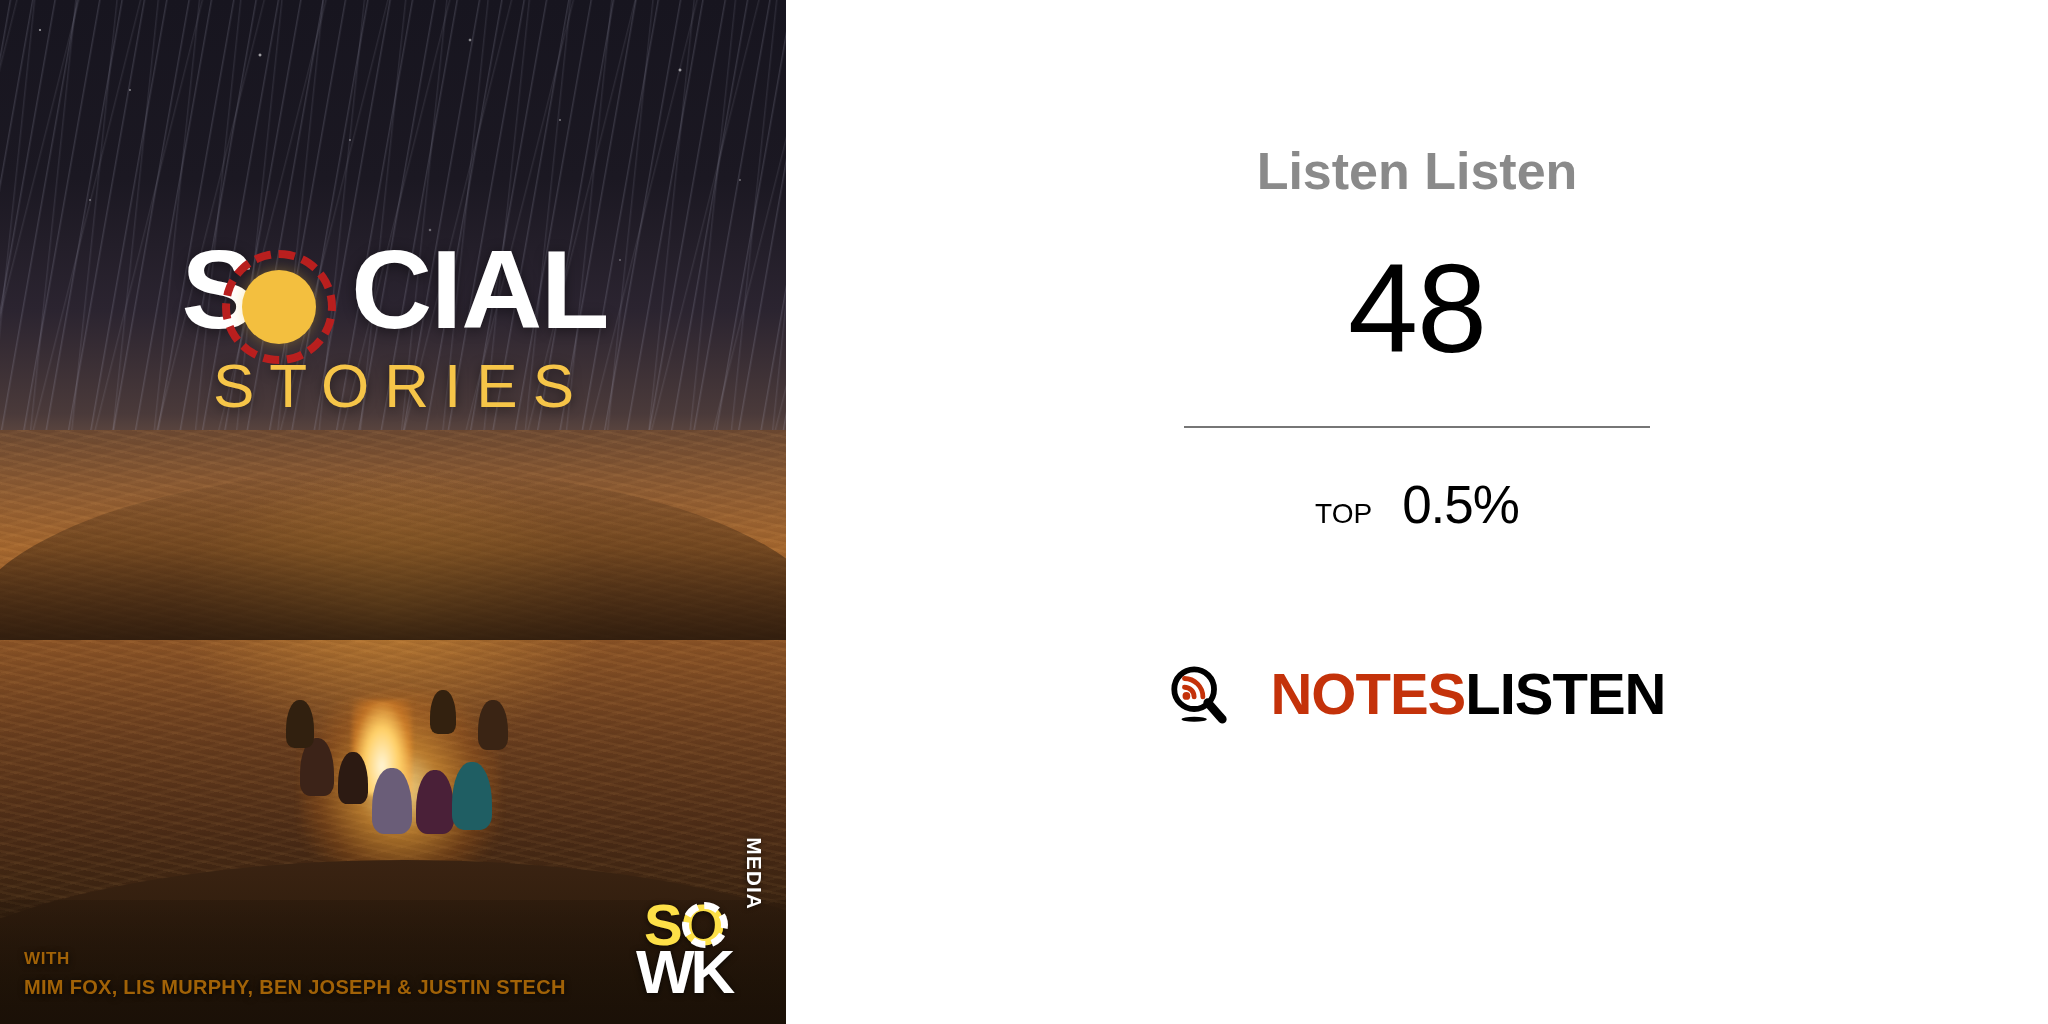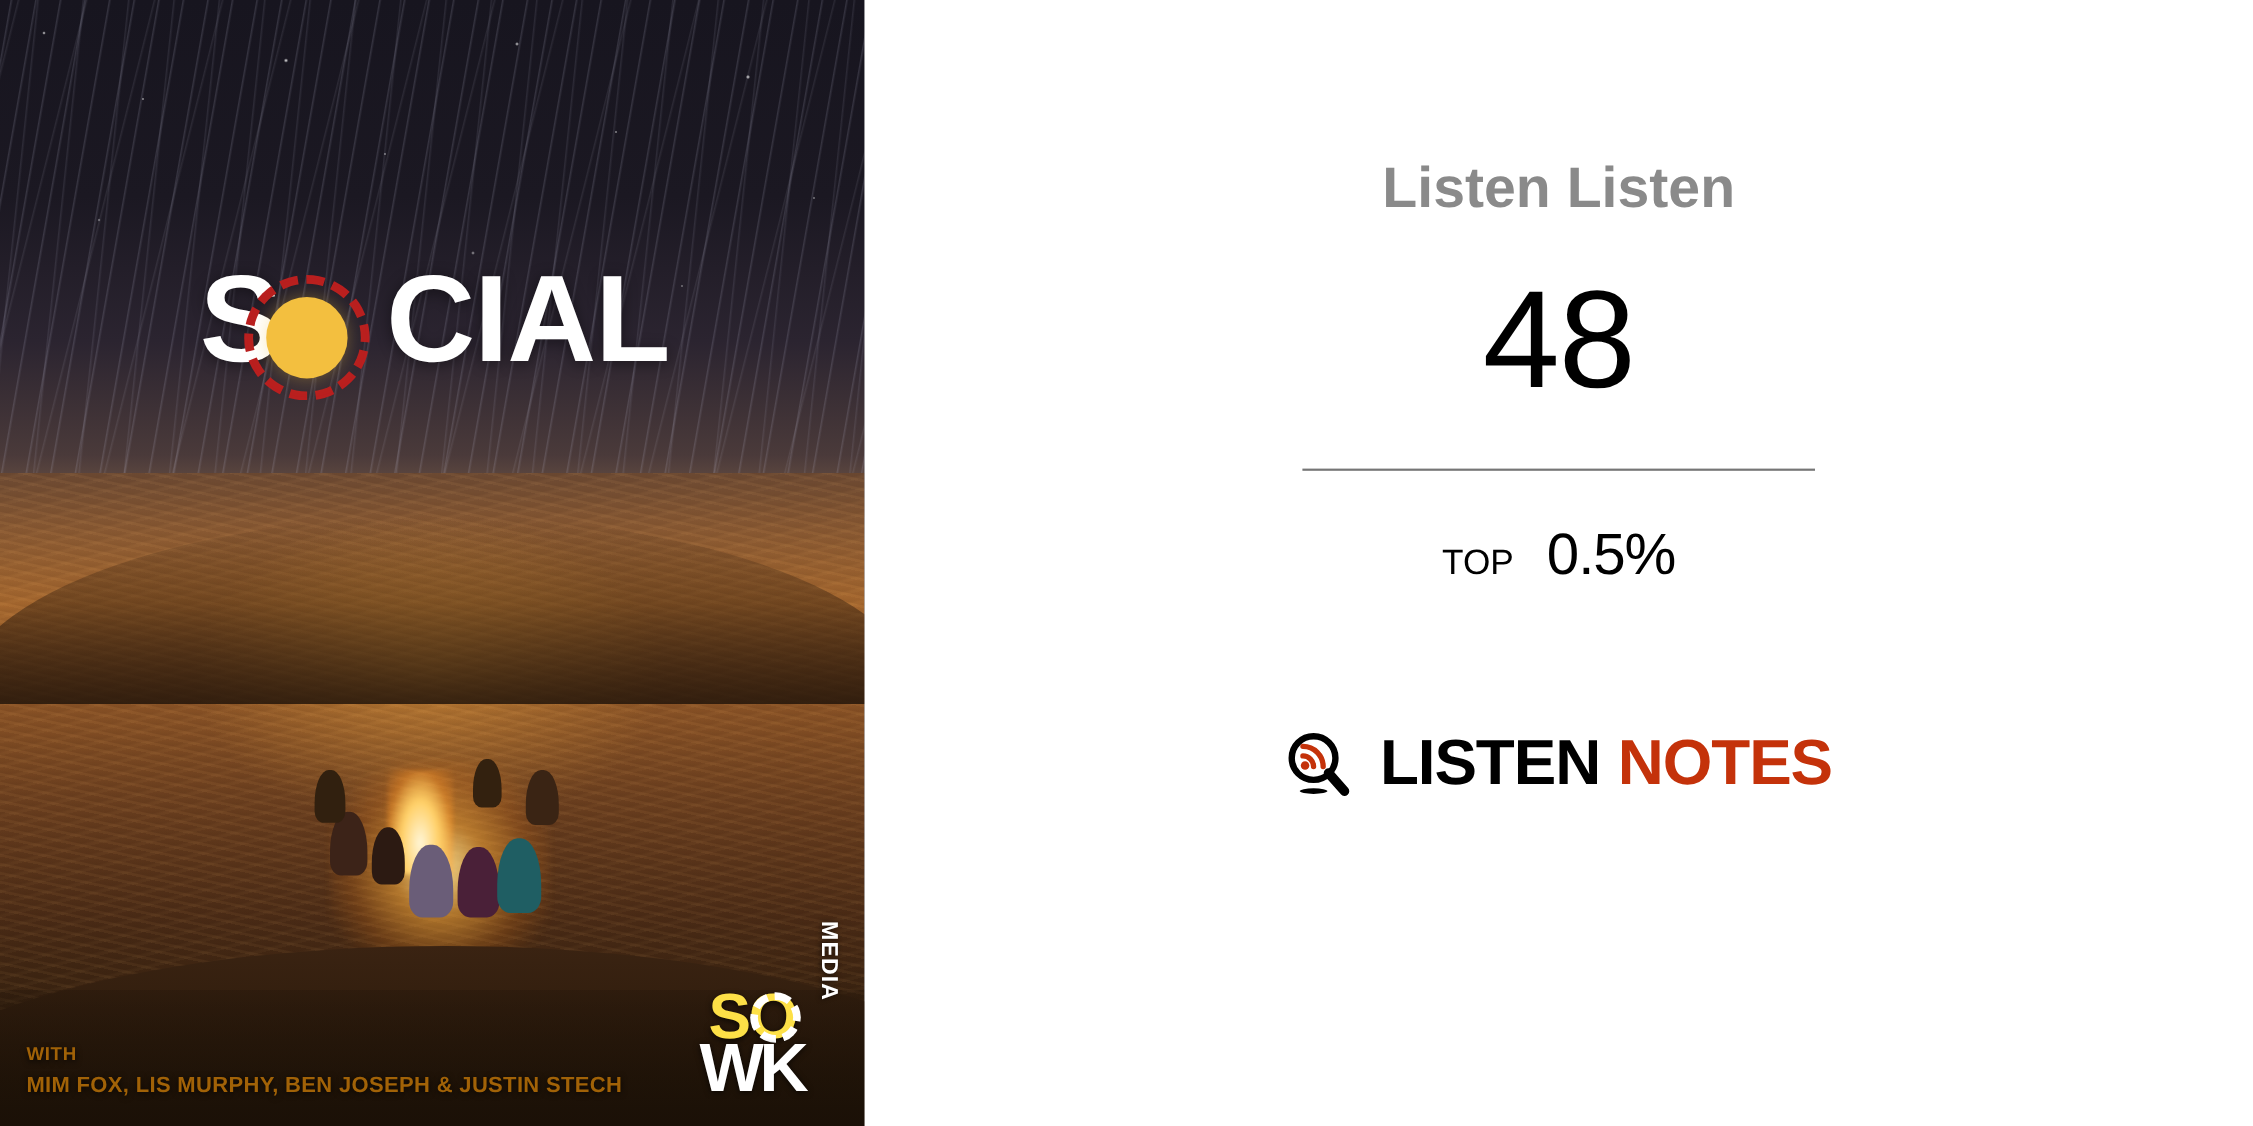--- a/index.html
+++ b/index.html
@@ -294,21 +294,21 @@
     height: 2px;
     background: #767676;
   }
   .ls-top-row {
     margin-top: 46px;
     display: flex;
     align-items: baseline;
     color: #000000;
   }
   .ls-top-label {
-    font-size: 32px;
+    font-size: 28px;
     font-weight: 400;
     letter-spacing: 0px;
   }
   .ls-top-value {
     font-size: 53px;
     font-weight: 400;
     margin-left: 30px;
     letter-spacing: -1px;
   }
   .ls-brand {
@@ -359,20 +359,21 @@
 
     <div class="dune-ridge-2"></div>
     <div class="fg-shadow"></div>
 
     <div class="cover-logo">
       <span class="lt-social">
         <span>S</span><span class="spacer-o"></span><span>CIAL</span>
         <span class="sun-ring"></span>
         <span class="sun-o"></span>
       </span>
+      <span class="lt-stories">STORIES</span>
     </div>
 
     <div class="credits">
       <div class="credits-with">WITH</div>
       <div class="credits-names">MIM FOX, LIS MURPHY, BEN JOSEPH &amp; JUSTIN STECH</div>
     </div>
 
     <div class="swk">
       <span class="swk-so">SO</span>
       <span class="swk-ocircle"></span>
@@ -391,18 +392,18 @@
     </div>
     <div class="ls-brand">
       <svg class="brand-icon" viewBox="0 0 64 64">
         <circle cx="27" cy="27" r="20.5" fill="none" stroke="#000000" stroke-width="6"></circle>
         <line x1="41" y1="41" x2="56" y2="58" stroke="#000000" stroke-width="9" stroke-linecap="round"></line>
         <ellipse cx="27" cy="58" rx="13" ry="2.6" fill="#000000"></ellipse>
         <circle cx="19" cy="34" r="4" fill="#c4320a"></circle>
         <path d="M17 25 a10 10 0 0 1 10 10" fill="none" stroke="#c4320a" stroke-width="5" stroke-linecap="round"></path>
         <path d="M17 16 a19 19 0 0 1 19 19" fill="none" stroke="#c4320a" stroke-width="5" stroke-linecap="round"></path>
       </svg>
+      <span class="brand-word brand-notes">NOTES</span>
       <span class="brand-word brand-listen">LISTEN</span>
-      <span class="brand-word brand-notes">NOTES</span>
     </div>
   </div>
 
 </div>
 
 </body></html>

